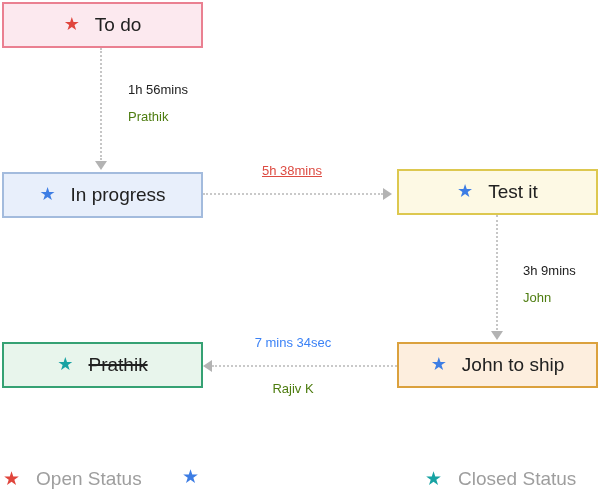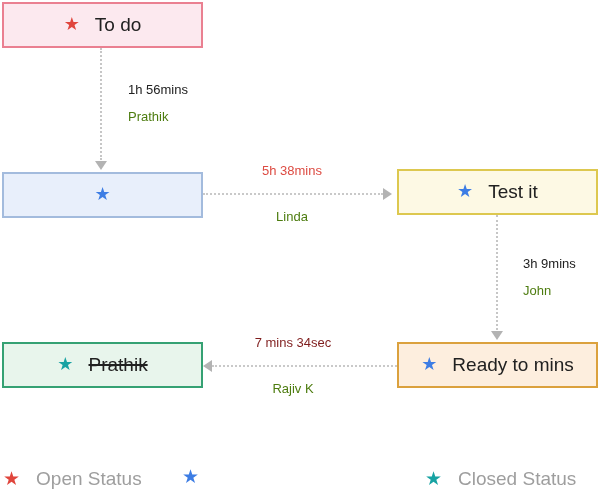--- a/index.html
+++ b/index.html
@@ -60,30 +60,31 @@
 
 <div class="canvas">
 
   <div class="node" id="node-todo" style="background: rgb(252, 233, 239); border-color: rgb(234, 128, 145);">
     <span class="star" style="color: rgb(224, 69, 60);">★</span>
     <span class="node-label">To do</span>
   </div>
 
   <div class="node" id="node-inprogress" style="background: rgb(232, 239, 251); border-color: rgb(163, 187, 221);">
     <span class="star" style="color: rgb(61, 125, 228);">★</span>
+    <span class="node-label">In progress</span>
   </div>
 
   <div class="node" id="node-testit" style="background: rgb(253, 249, 228); border-color: rgb(221, 200, 79);">
     <span class="star" style="color: rgb(61, 125, 228);">★</span>
     <span class="node-label">Test it</span>
   </div>
 
   <div class="node" id="node-readytoship" style="background: rgb(253, 238, 222); border-color: rgb(219, 161, 61);">
     <span class="star" style="color: rgb(61, 125, 228);">★</span>
-    <span class="node-label">Ready to mins</span>
+    <span class="node-label">John to ship</span>
   </div>
 
   <div class="node" id="node-shipped" style="background: rgb(232, 245, 236); border-color: rgb(53, 161, 115);">
     <span class="star" style="color: rgb(23, 163, 163);">★</span>
     <span class="node-label strike">Prathik</span>
   </div>
 
   <div class="vline" id="line-1"></div>
   <div class="arrow down" id="arr-1"></div>
 
@@ -95,31 +96,30 @@
 
   <div class="hline" id="line-4"></div>
   <div class="arrow left" id="arr-4"></div>
 
   <div class="tlabel v" id="tlabel-0">
     <div class="duration" style="color: rgb(33, 33, 33);">1h 56mins</div>
     <div class="assignee">Prathik</div>
   </div>
 
   <div class="tlabel h" id="tlabel-1">
-    <div class="duration" style="color: rgb(221, 75, 66);">5h 38mins</div>
-    <div class="assignee">Linda</div>
+    <div class="duration" style="color: rgb(221, 75, 66); text-decoration: underline;">5h 38mins</div>
   </div>
 
   <div class="tlabel v" id="tlabel-2">
-    <div class="duration" style="color: rgb(33, 33, 33);">3h 9mins</div>
+    <div class="duration" style="color: rgb(33, 33, 33); margin-top: 7px;">3h 9mins</div>
     <div class="assignee">John</div>
   </div>
 
   <div class="tlabel h" id="tlabel-3">
-    <div class="duration" style="color: #7f1d1d;">7 mins 34sec</div>
+    <div class="duration" style="color: #3b82f6;">7 mins 34sec</div>
     <div class="assignee">Rajiv K</div>
   </div>
 
   <div class="legend-item" id="legend-0">
     <span class="star" style="color: rgb(224, 69, 60);">★</span>
     <span class="legend-label">Open Status</span>
   </div>
   <div class="legend-item" id="legend-1">
     <span class="star" style="color: rgb(61, 125, 228);">★</span>
   </div>

